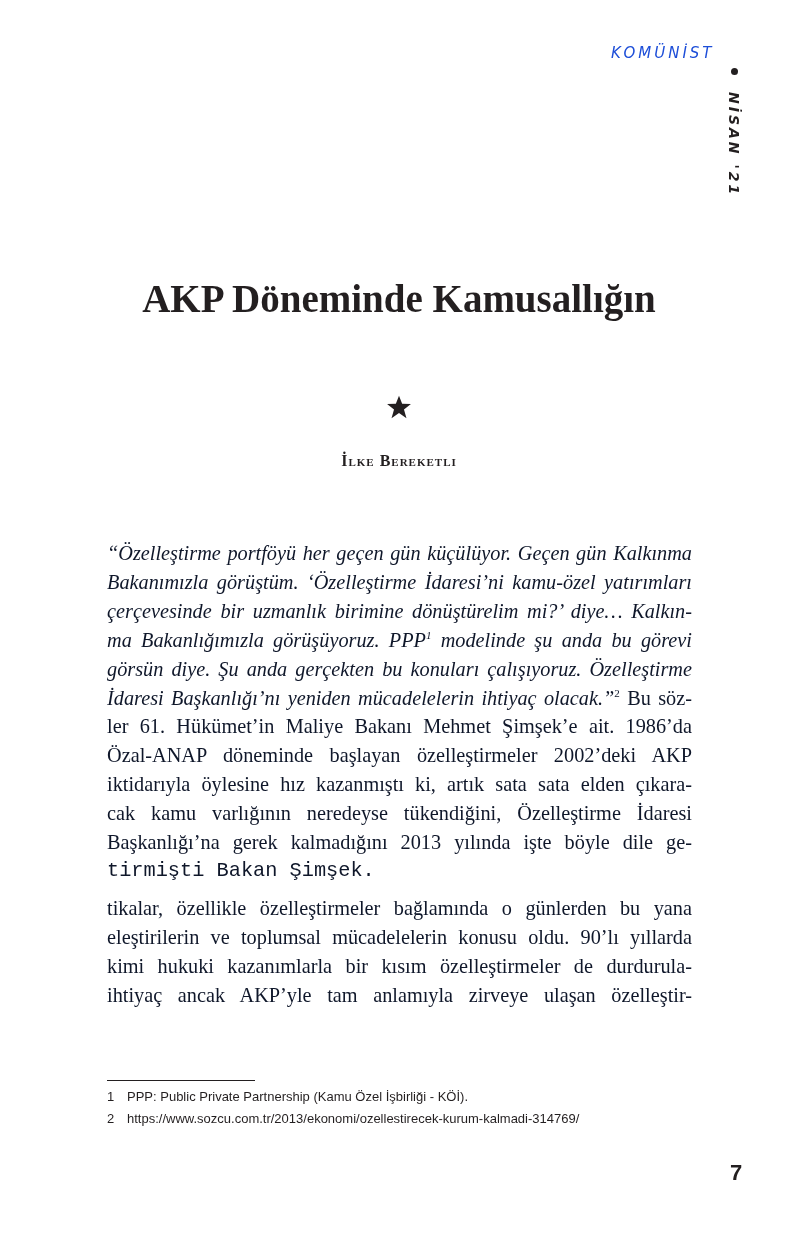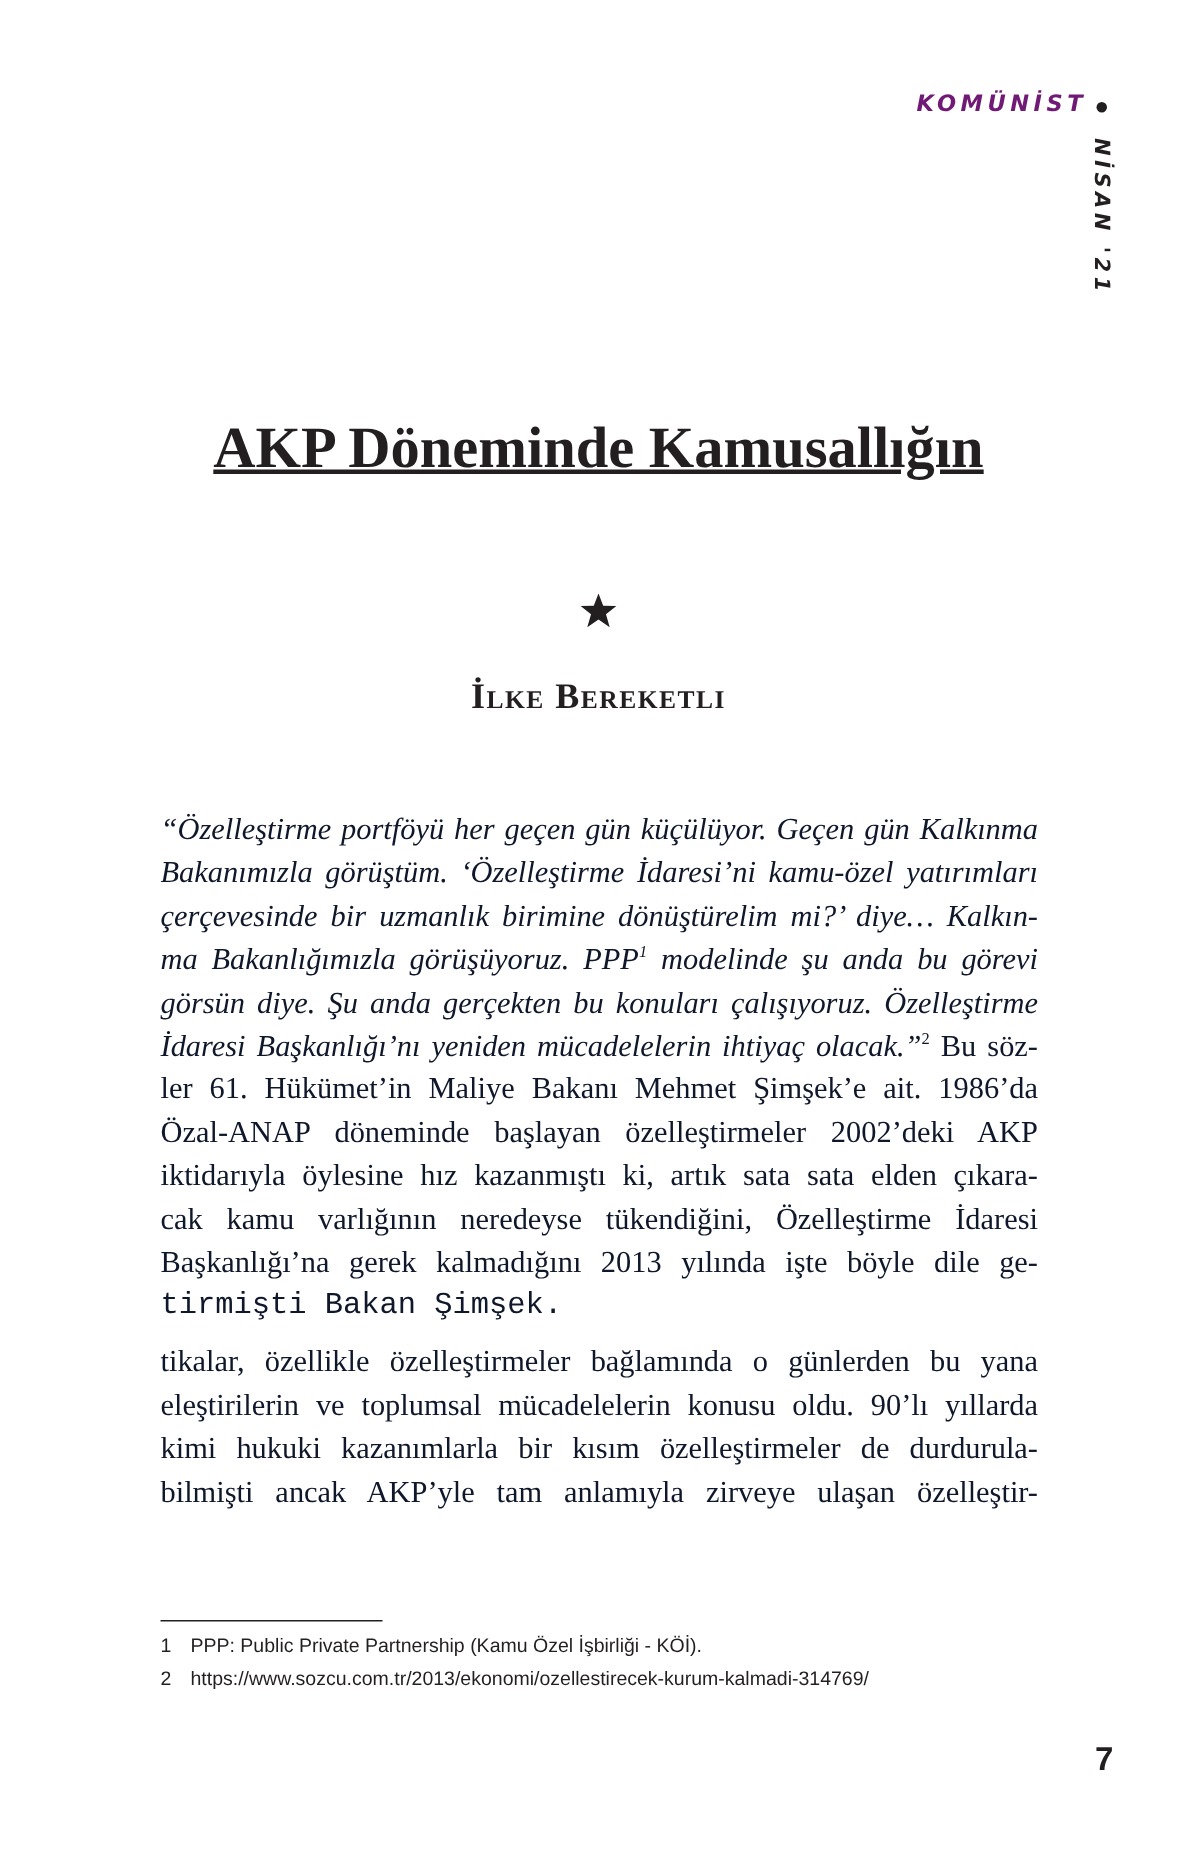--- a/index.html
+++ b/index.html
@@ -1,47 +1,47 @@
 <!DOCTYPE html>
 <html><head>
   <meta charset="utf-8">
   <style>
     html, body { margin: 0; padding: 0; background: #ffffff; }
     body { width: 798px; height: 1241px; position: relative; overflow: hidden; color: #231f20; }
 
     .header-mag {
-      position: absolute; left: 611px; top: 60px;
-      font-family: "DejaVu Sans", sans-serif; font-weight: bold; font-style: italic;
-      font-size: 15px; letter-spacing: 3px; color: #701a75;
+      position: absolute; left: 611px; top: 44px;
+      font-family: "DejaVu Sans", sans-serif; font-weight: normal; font-style: italic;
+      font-size: 15px; letter-spacing: 3px; color: #1d4ed8;
     }
     .header-dot {
       position: absolute; left: 731px; top: 68px; width: 7px; height: 7px;
       border-radius: 50%; background: #231f20;
     }
     .header-date {
       position: absolute; left: 726px; top: 92px;
       writing-mode: vertical-rl;
       font-family: "DejaVu Sans", sans-serif; font-weight: bold; font-style: italic;
       font-size: 14px; letter-spacing: 3px; color: #231f20;
     }
 
     .title {
       position: absolute; left: 60px; width: 678px; top: 275px;
       text-align: center;
       font-family: "Liberation Serif", serif; font-weight: bold;
-      font-size: 39px; line-height: 47px; color: #231f20; text-decoration: underline;
+      font-size: 39px; line-height: 47px; color: #231f20;
     }
     .star {
       position: absolute; left: 386px; top: 394px; width: 26px; height: 26px;
     }
     .author {
       position: absolute; left: 60px; width: 678px; top: 452px;
       text-align: center;
       font-family: "Liberation Serif", serif; font-weight: bold;
-      font-size: 24px; letter-spacing: 1px; font-variant: small-caps; color: #231f20;
+      font-size: 16px; letter-spacing: 1px; font-variant: small-caps; color: #231f20;
     }
 
     .body-text {
       position: absolute; left: 107px; width: 585px;
       font-family: "Liberation Serif", serif; font-size: 20.3px; line-height: 28.9px;
       text-align: justify; color: #0f172a;
     }
     .para1 { top: 539px; }
     .para2 { top: 894px; }
     .line { display: block; text-align: justify; text-align-last: justify; white-space: nowrap; }
@@ -92,21 +92,21 @@
   <span class="line">iktidarıyla öylesine hız kazanmıştı ki, artık sata sata elden çıkara-</span>
   <span class="line">cak kamu varlığının neredeyse tükendiğini, Özelleştirme İdaresi</span>
   <span class="line">Başkanlığı’na gerek kalmadığını 2013 yılında işte böyle dile ge-</span>
   <span class="line last">tirmişti Bakan Şimşek.</span>
 </div>
 
 <div class="body-text para2">
   <span class="line">tikalar, özellikle özelleştirmeler bağlamında o günlerden bu yana</span>
   <span class="line">eleştirilerin ve toplumsal mücadelelerin konusu oldu. 90’lı yıllarda</span>
   <span class="line">kimi hukuki kazanımlarla bir kısım özelleştirmeler de durdurula-</span>
-  <span class="line">bilmişti ancak AKP’yle tam anlamıyla zirveye ulaşan özelleştir-</span>
+  <span class="line">ihtiyaç ancak AKP’yle tam anlamıyla zirveye ulaşan özelleştir-</span>
 </div>
 
 <div class="fn-rule"></div>
 <div class="footnotes">
   <div class="fn">
     <span class="fn-num">1</span>
     <span> PPP: Public Private Partnership (Kamu Özel İşbirliği - KÖİ).</span>
   </div>
   <div class="fn">
     <span class="fn-num">2</span>

